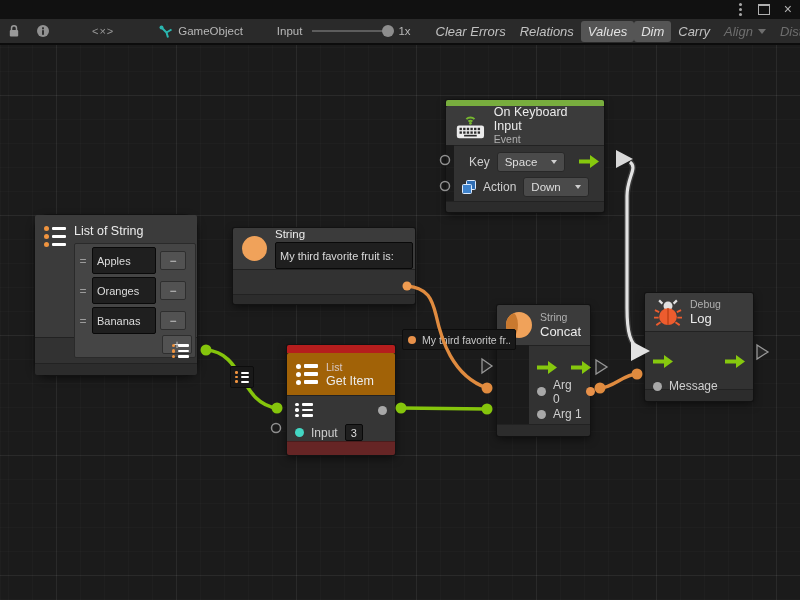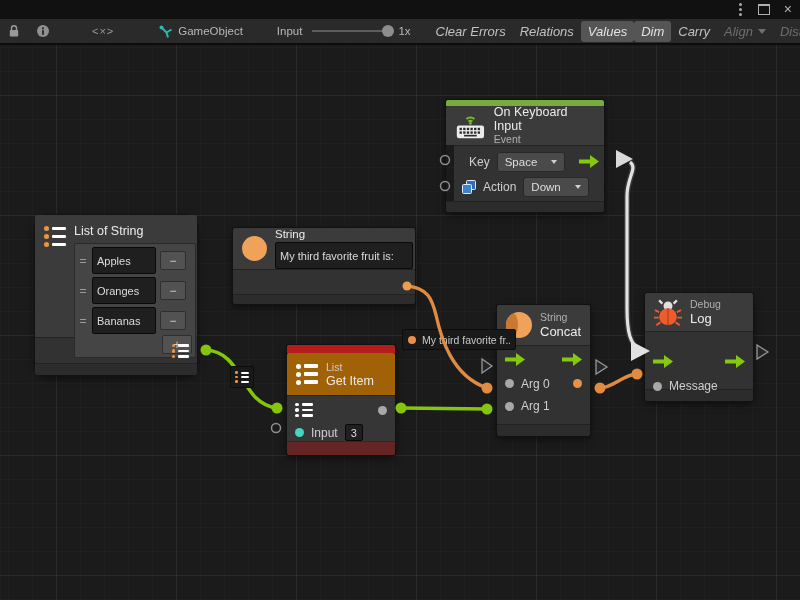--- a/index.html
+++ b/index.html
@@ -301,21 +301,21 @@
   </div>
 
   <div class="node" style="left:497px;top:305px;width:93px;">
     <div class="nhead" style="height:40px;">
       <span class="concat-ico"></span>
       <div>
         <div class="ncat">String</div>
         <div class="ntitle" style="font-size:13px;">Concat</div>
       </div>
     </div>
-    <div class="nbody" style="height:79px;">
+    <div class="nbody" style="height:79px;padding-top:8px;margin-left:32px;">
       <div class="row" style="height:26px;">
         <svg class="flowarrow" width="20" height="13" viewBox="0 0 20 13">
           <path d="M0 4.5h11V0l9 6.5-9 6.5V8.5H0z" fill="#86c80e"></path>
         </svg>
         <span class="spacer"></span>
         <svg class="flowarrow" width="20" height="13" viewBox="0 0 20 13">
           <path d="M0 4.5h11V0l9 6.5-9 6.5V8.5H0z" fill="#86c80e"></path>
         </svg>
       </div>
       <div class="row" style="height:23px;">

